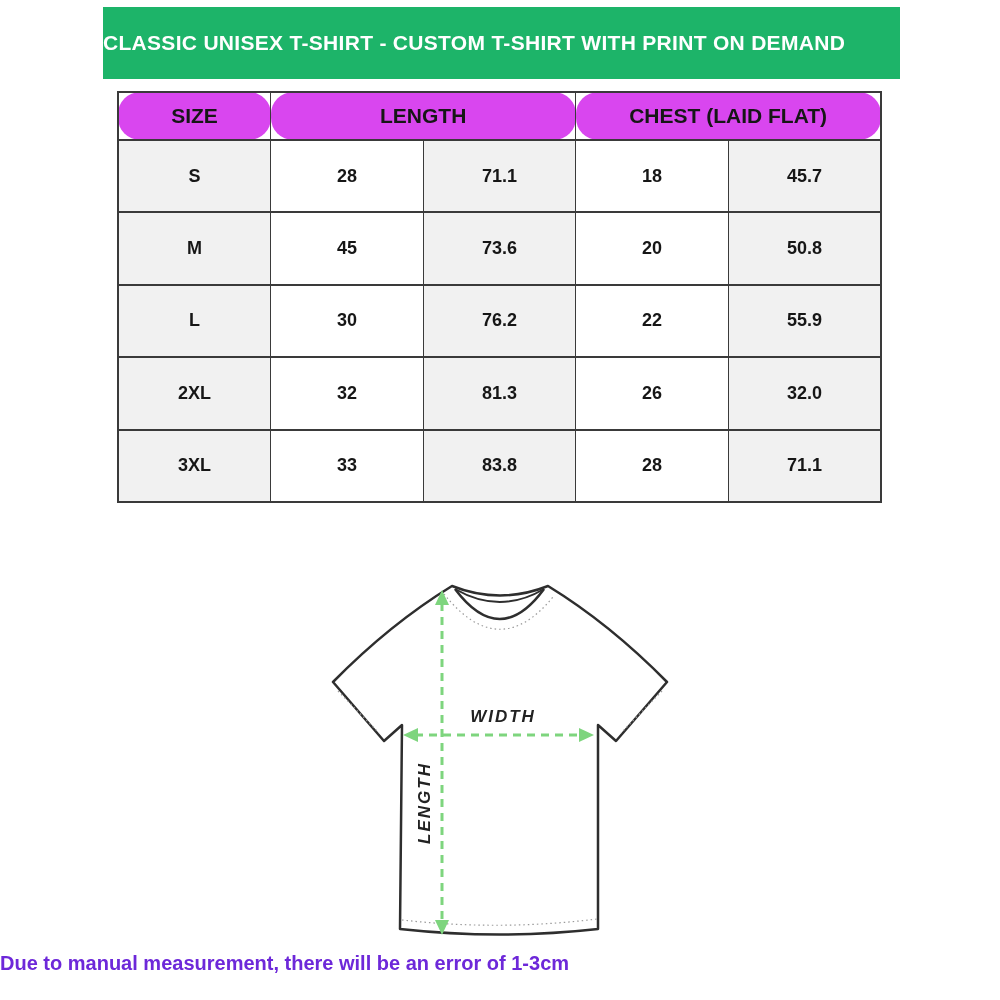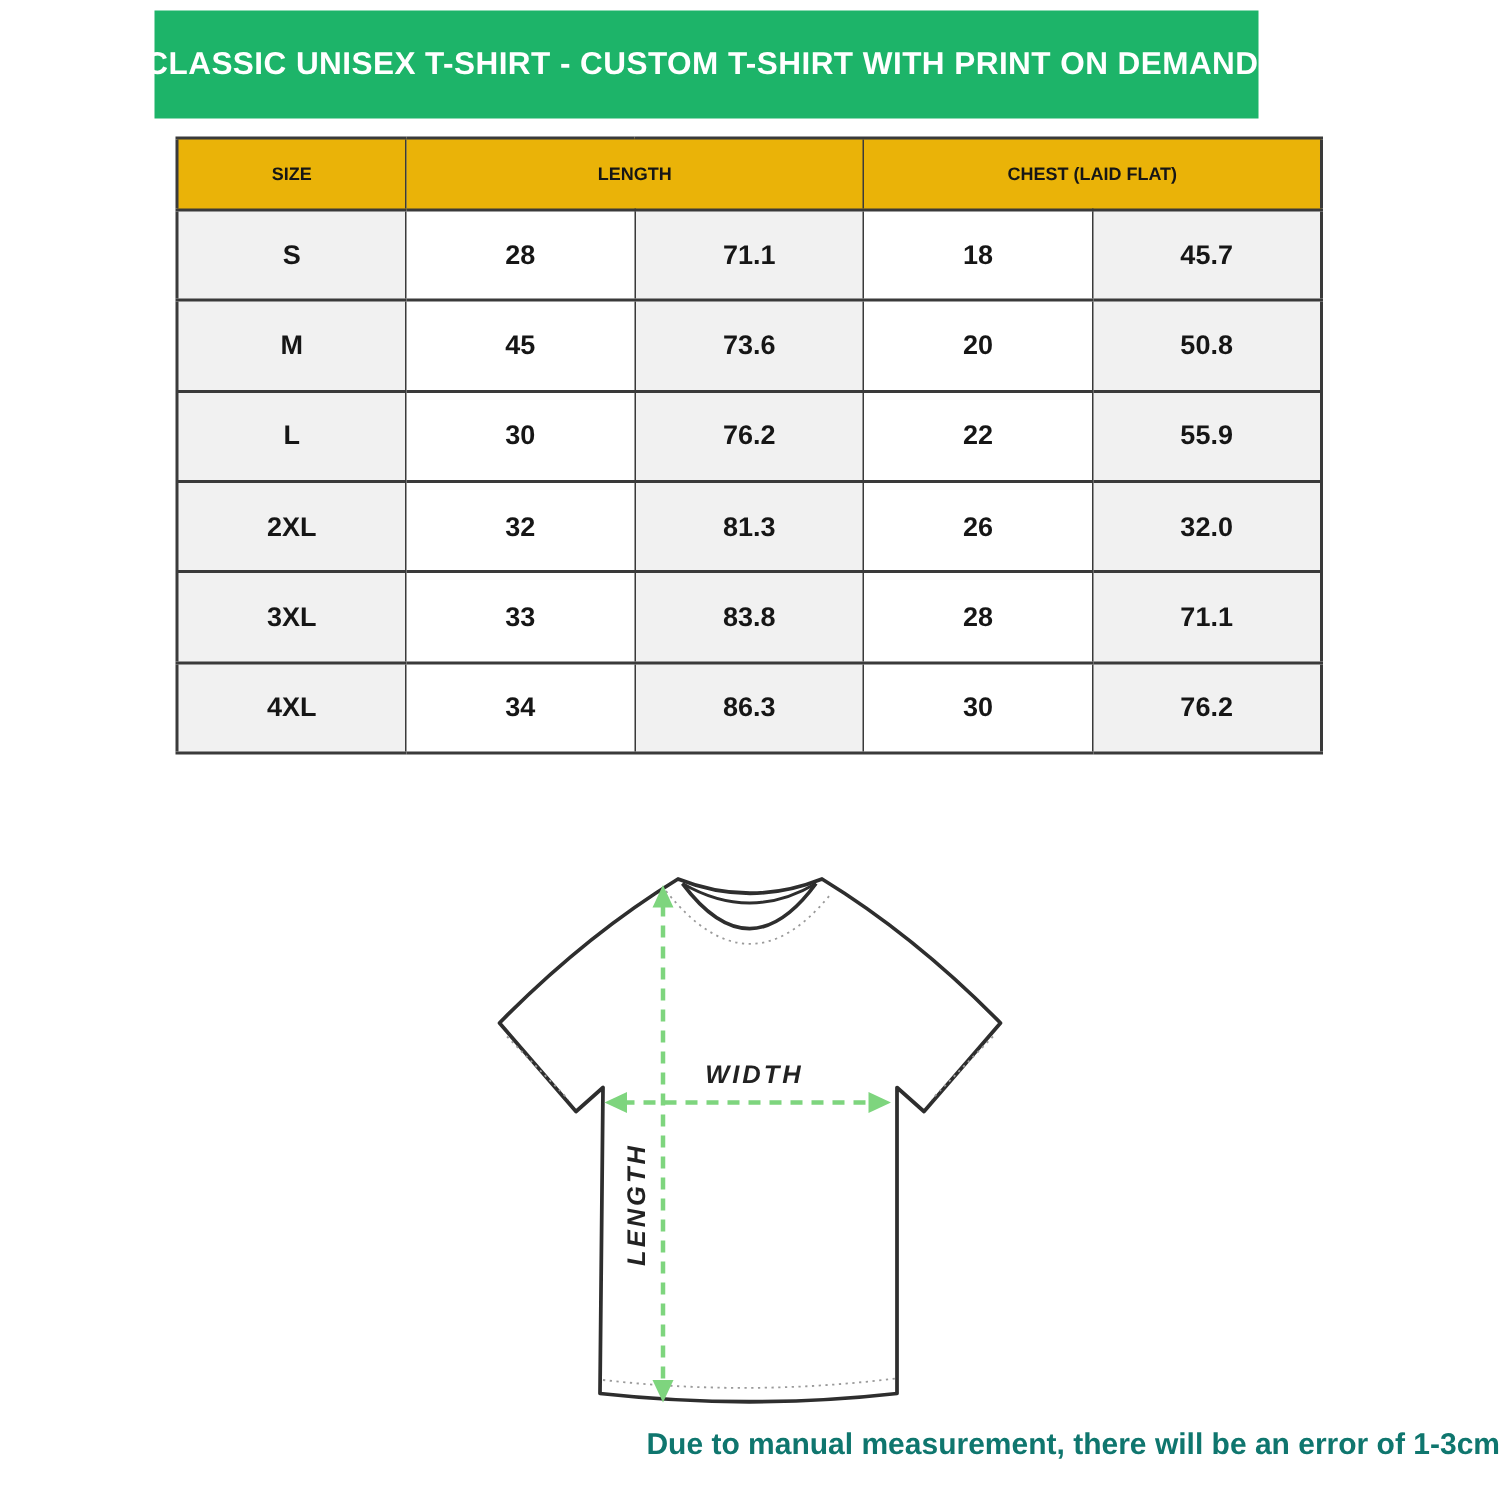--- a/index.html
+++ b/index.html
@@ -2,50 +2,50 @@
 <html><head>
 <meta charset="utf-8">
 <style>
   html,body{margin:0;padding:0;background:#fff;}
   .canvas{
     position:relative;width:1000px;height:1000px;background:#ffffff;overflow:hidden;
     font-family:"Liberation Sans", sans-serif;
   }
   
   .banner{
-    position:absolute;left:103px;top:7px;width:736px;height:72px;
-    background:#1db469;display:flex;align-items:center;justify-content:flex-end;
+    position:absolute;left:103px;top:7px;width:797px;height:72px;
+    background:#1db469;display:flex;align-items:center;justify-content:flex-start;
   }
   .banner-title{
     color:#ffffff;font-size:21px;font-weight:700;letter-spacing:.3px;white-space:nowrap;
   }
   
   table.size-chart{
     position:absolute;left:117px;top:91px;width:765px;height:412px;
     border-collapse:collapse;table-layout:fixed;
     border:2px solid #3a3a3a;
   }
   table.size-chart th, table.size-chart td{
     border:1px solid #3a3a3a;border-top-width:2px;border-bottom-width:2px;
     text-align:center;vertical-align:middle;
     font-weight:700;color:#161616;padding:0;
   }
-  table.size-chart th{font-size:12px;background:#eab308;height:46px;}
+  table.size-chart th{font-size:21px;background:#d946ef;height:46px;border-radius:22px;}
   table.size-chart td{font-size:18px;height:45px;background:#ffffff;}
   table.size-chart td.shade{background:#f1f1f1;}
   
   .shirt-wrap{position:absolute;left:310px;top:569px;width:390px;height:400px;font-style:italic;}
   .dim-label{
     font-family:"Liberation Sans", sans-serif;font-weight:700;font-size:17px;
     letter-spacing:2px;fill:#222222;
   }
   
   .note{
-    position:absolute;left:0;top:952px;width:1000px;text-align:right;
-    color:#0f766e;font-size:20px;font-weight:700;
+    position:absolute;left:0;top:952px;width:1000px;text-align:left;
+    color:#6d28d9;font-size:20px;font-weight:700;
   }
 </style>
 </head>
 <body>
 
 <div class="canvas">
 
   <div class="banner">
     <span class="banner-title">CLASSIC UNISEX T-SHIRT - CUSTOM T-SHIRT WITH PRINT ON DEMAND</span>
   </div>
@@ -94,27 +94,20 @@
         <td>26</td>
         <td class="shade">32.0</td>
       </tr>
       <tr>
         <td class="shade">3XL</td>
         <td>33</td>
         <td class="shade">83.8</td>
         <td>28</td>
         <td class="shade">71.1</td>
       </tr>
-      <tr>
-        <td class="shade">4XL</td>
-        <td>34</td>
-        <td class="shade">86.3</td>
-        <td>30</td>
-        <td class="shade">76.2</td>
-      </tr>
     </tbody>
   </table>
 
   <div class="shirt-wrap">
     <svg width="390" height="400" viewBox="0 0 390 400">
 
       <path d="M142,17 Q80,55 23,113 L74,172 L92,156 L90,360
                Q190,371 288,360 L288,156 L306,172 L357,113
                Q300,55 238,17 Q190,36 142,17 Z" fill="#ffffff" stroke="#2e2e2e" stroke-width="2.5" stroke-linejoin="round"></path>
 

